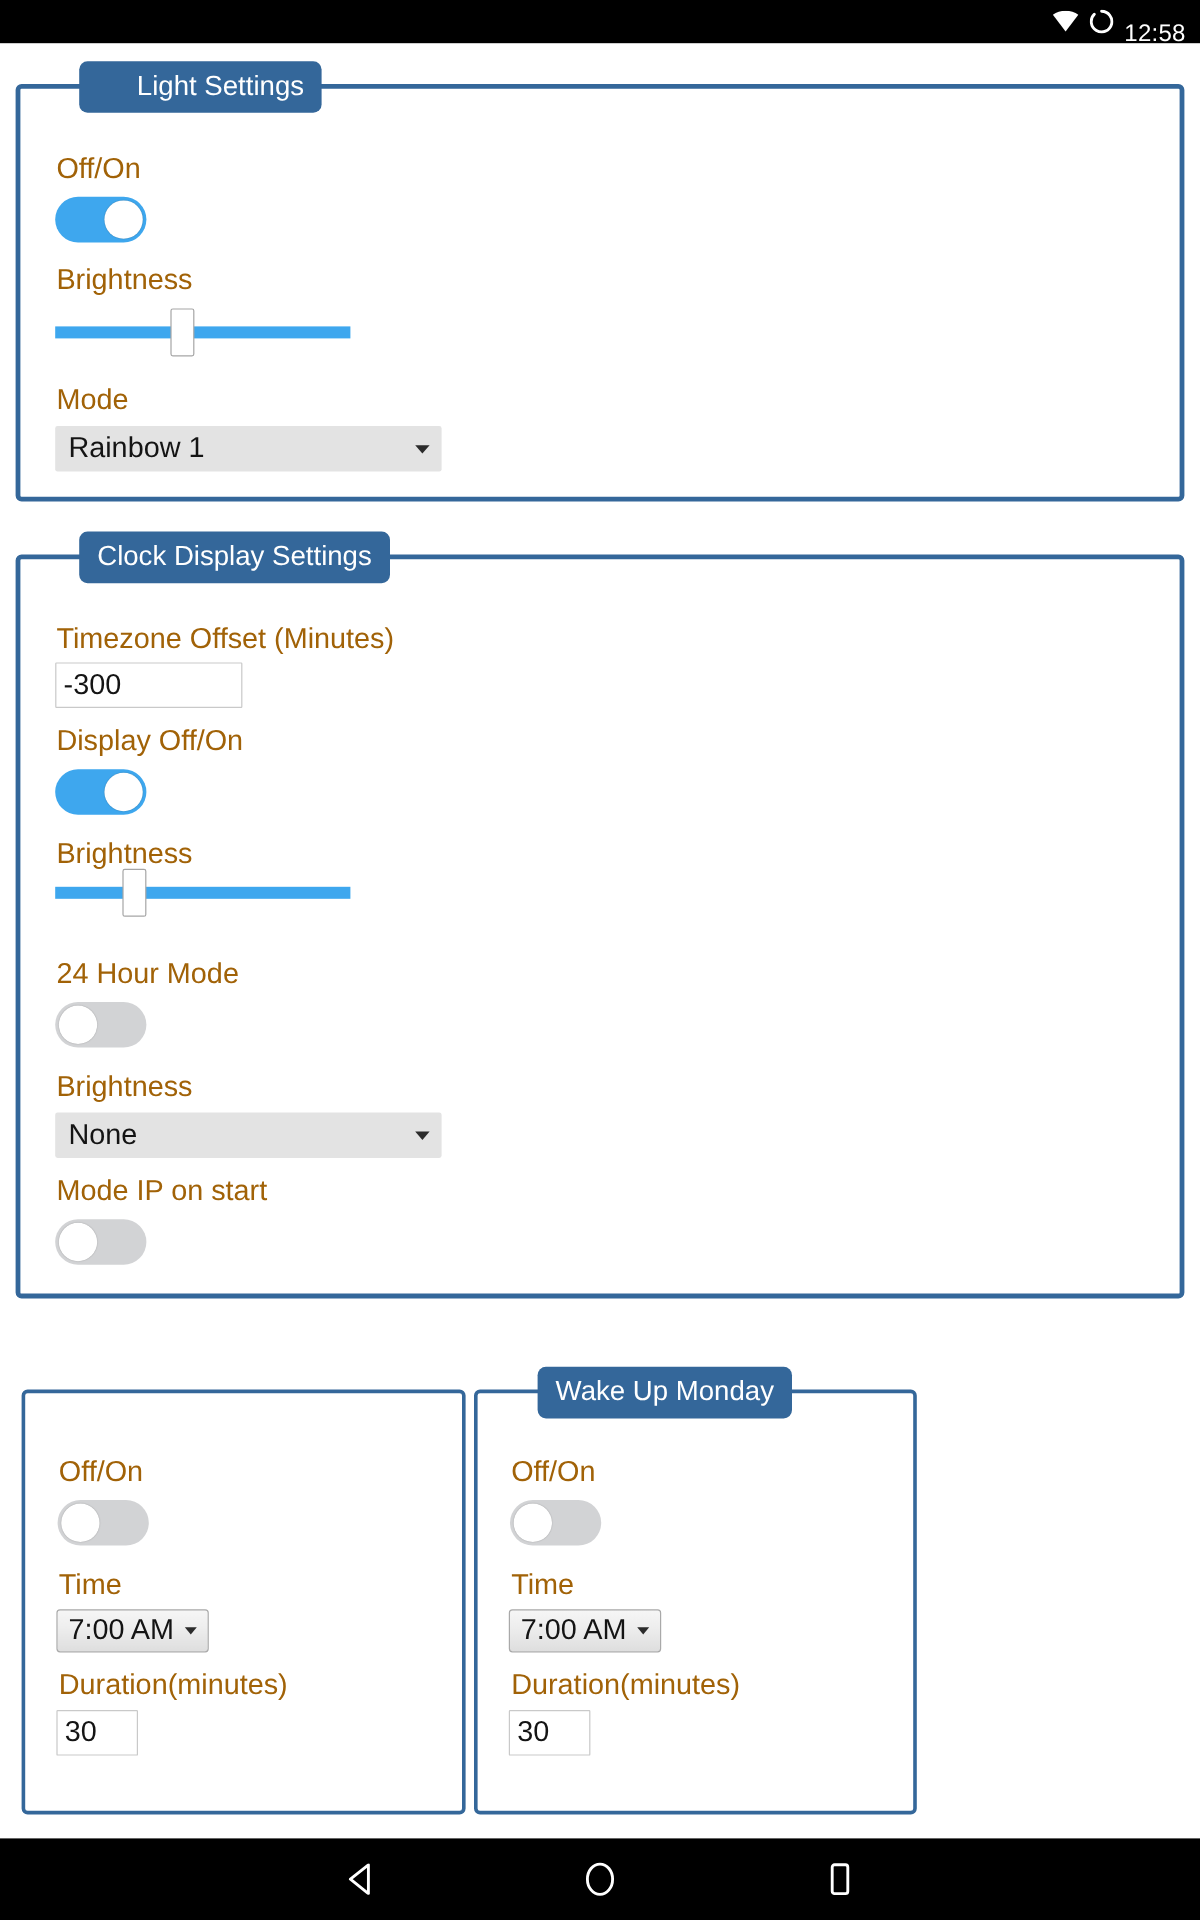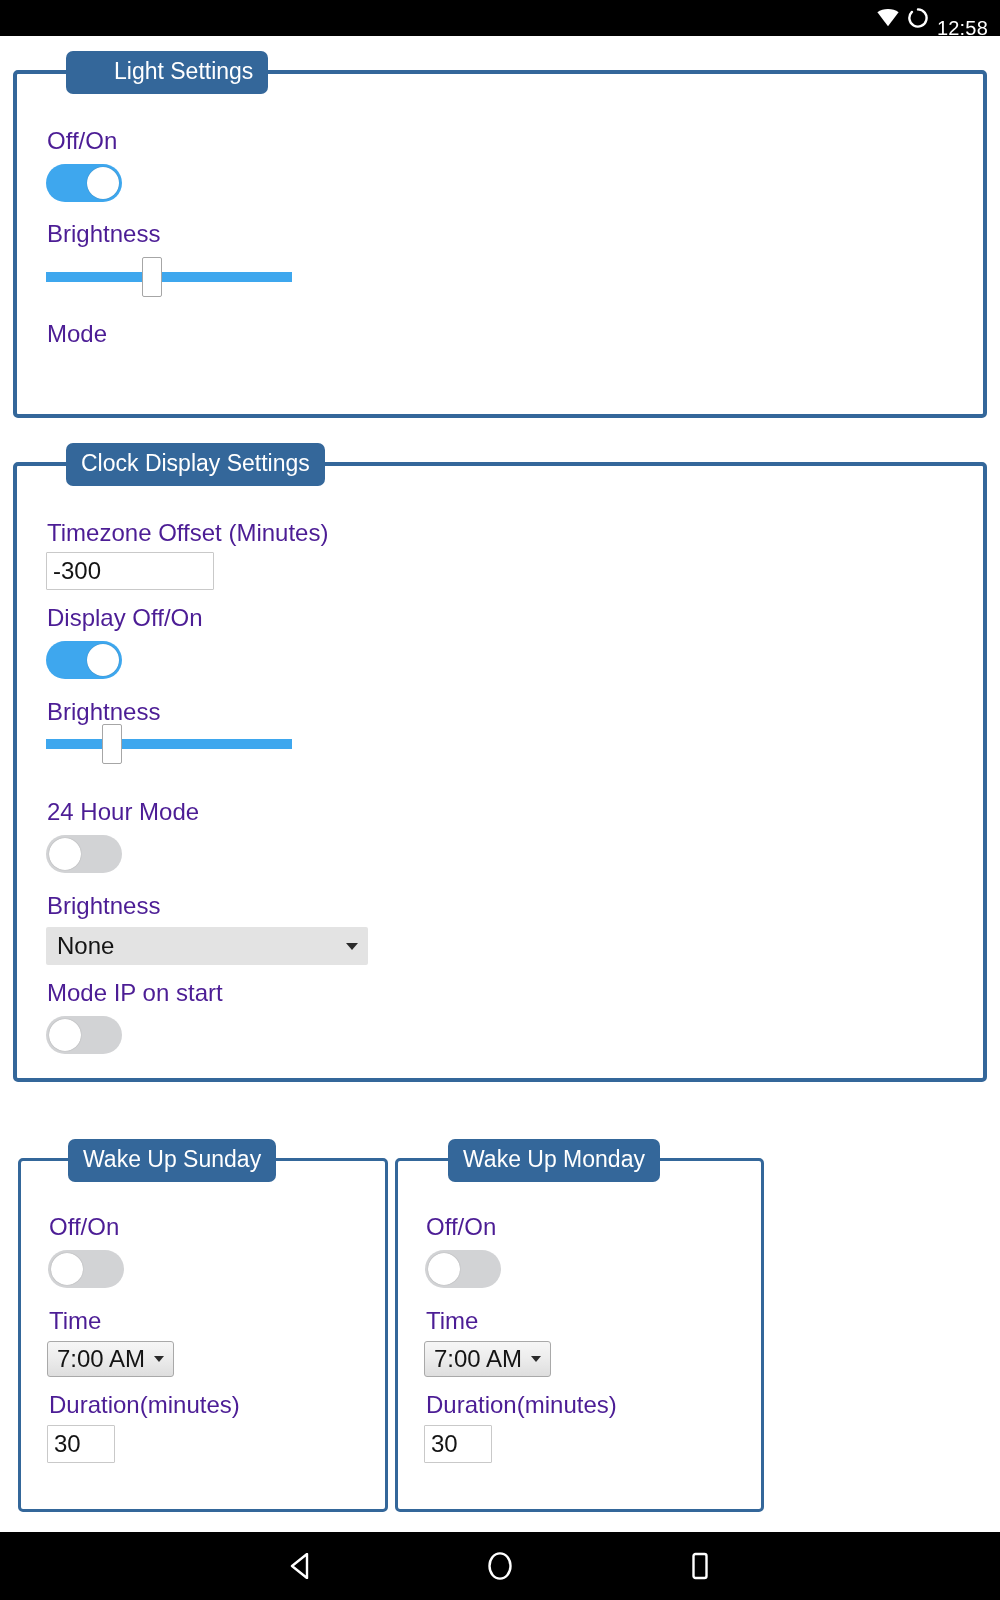--- a/index.html
+++ b/index.html
@@ -74,21 +74,21 @@
     border-radius: 7px;
     font-size: 23px;
     line-height: 1;
     padding: 9px 15px 11px 15px;
     white-space: nowrap;
   }
 
   
   .lbl {
     font-size: 24px;
-    color: #4c1d95;
+    color: #a16207;
     line-height: 1;
     white-space: nowrap;
   }
 
   .toggle {
     position: relative;
     width: 76px;
     height: 38px;
     border-radius: 19px;
     background: #d2d3d5;
@@ -224,30 +224,36 @@
     <div class="row" style="left:29px; top:183px;">
       <div class="slider">
         <div class="track"></div>
         <div class="thumb" style="left:43%;"></div>
       </div>
     </div>
 
     <div class="row" style="left:30px; top:248px;">
       <span class="lbl">Mode</span>
     </div>
+    <div class="row" style="left:29px; top:281px;">
+      <div class="flatselect">
+        <span class="val">Rainbow 1</span>
+        <span class="caret"></span>
+      </div>
+    </div>
   </div>
   <div class="panel-legend" style="left:66px; top:51px;padding-left:48px;">Light Settings</div>
 
   <div class="panel" style="left:13px; top:462px; width:974px; height:620px;">
 
     <div class="row" style="left:30px; top:55px;">
       <span class="lbl">Timezone Offset (Minutes)</span>
     </div>
     <div class="row" style="left:29px; top:86px;">
-      <div class="textinput" style="width:168px;">
+      <div class="textinput" style="width:156px;">
         <span class="val">-300</span>
       </div>
     </div>
 
     <div class="row" style="left:30px; top:140px;">
       <span class="lbl">Display Off/On</span>
     </div>
     <div class="row" style="left:29px; top:175px;">
       <div class="toggle on">
         <div class="knob"></div>
@@ -317,21 +323,20 @@
 
     <div class="row" style="left:28px; top:232px;">
       <span class="lbl">Duration(minutes)</span>
     </div>
     <div class="row" style="left:26px; top:264px;">
       <div class="textinput" style="width:68px;">
         <span class="val">30</span>
       </div>
     </div>
   </div>
-  <div class="panel-legend" style="left:68px; top:1139px;">Wake Up Sunday</div>
 
   <div class="panel thin" style="left:395px; top:1158px; width:369px; height:354px;">
 
     <div class="row" style="left:28px; top:54px;">
       <span class="lbl">Off/On</span>
     </div>
     <div class="row" style="left:27px; top:89px;">
       <div class="toggle">
         <div class="knob"></div>
       </div>

